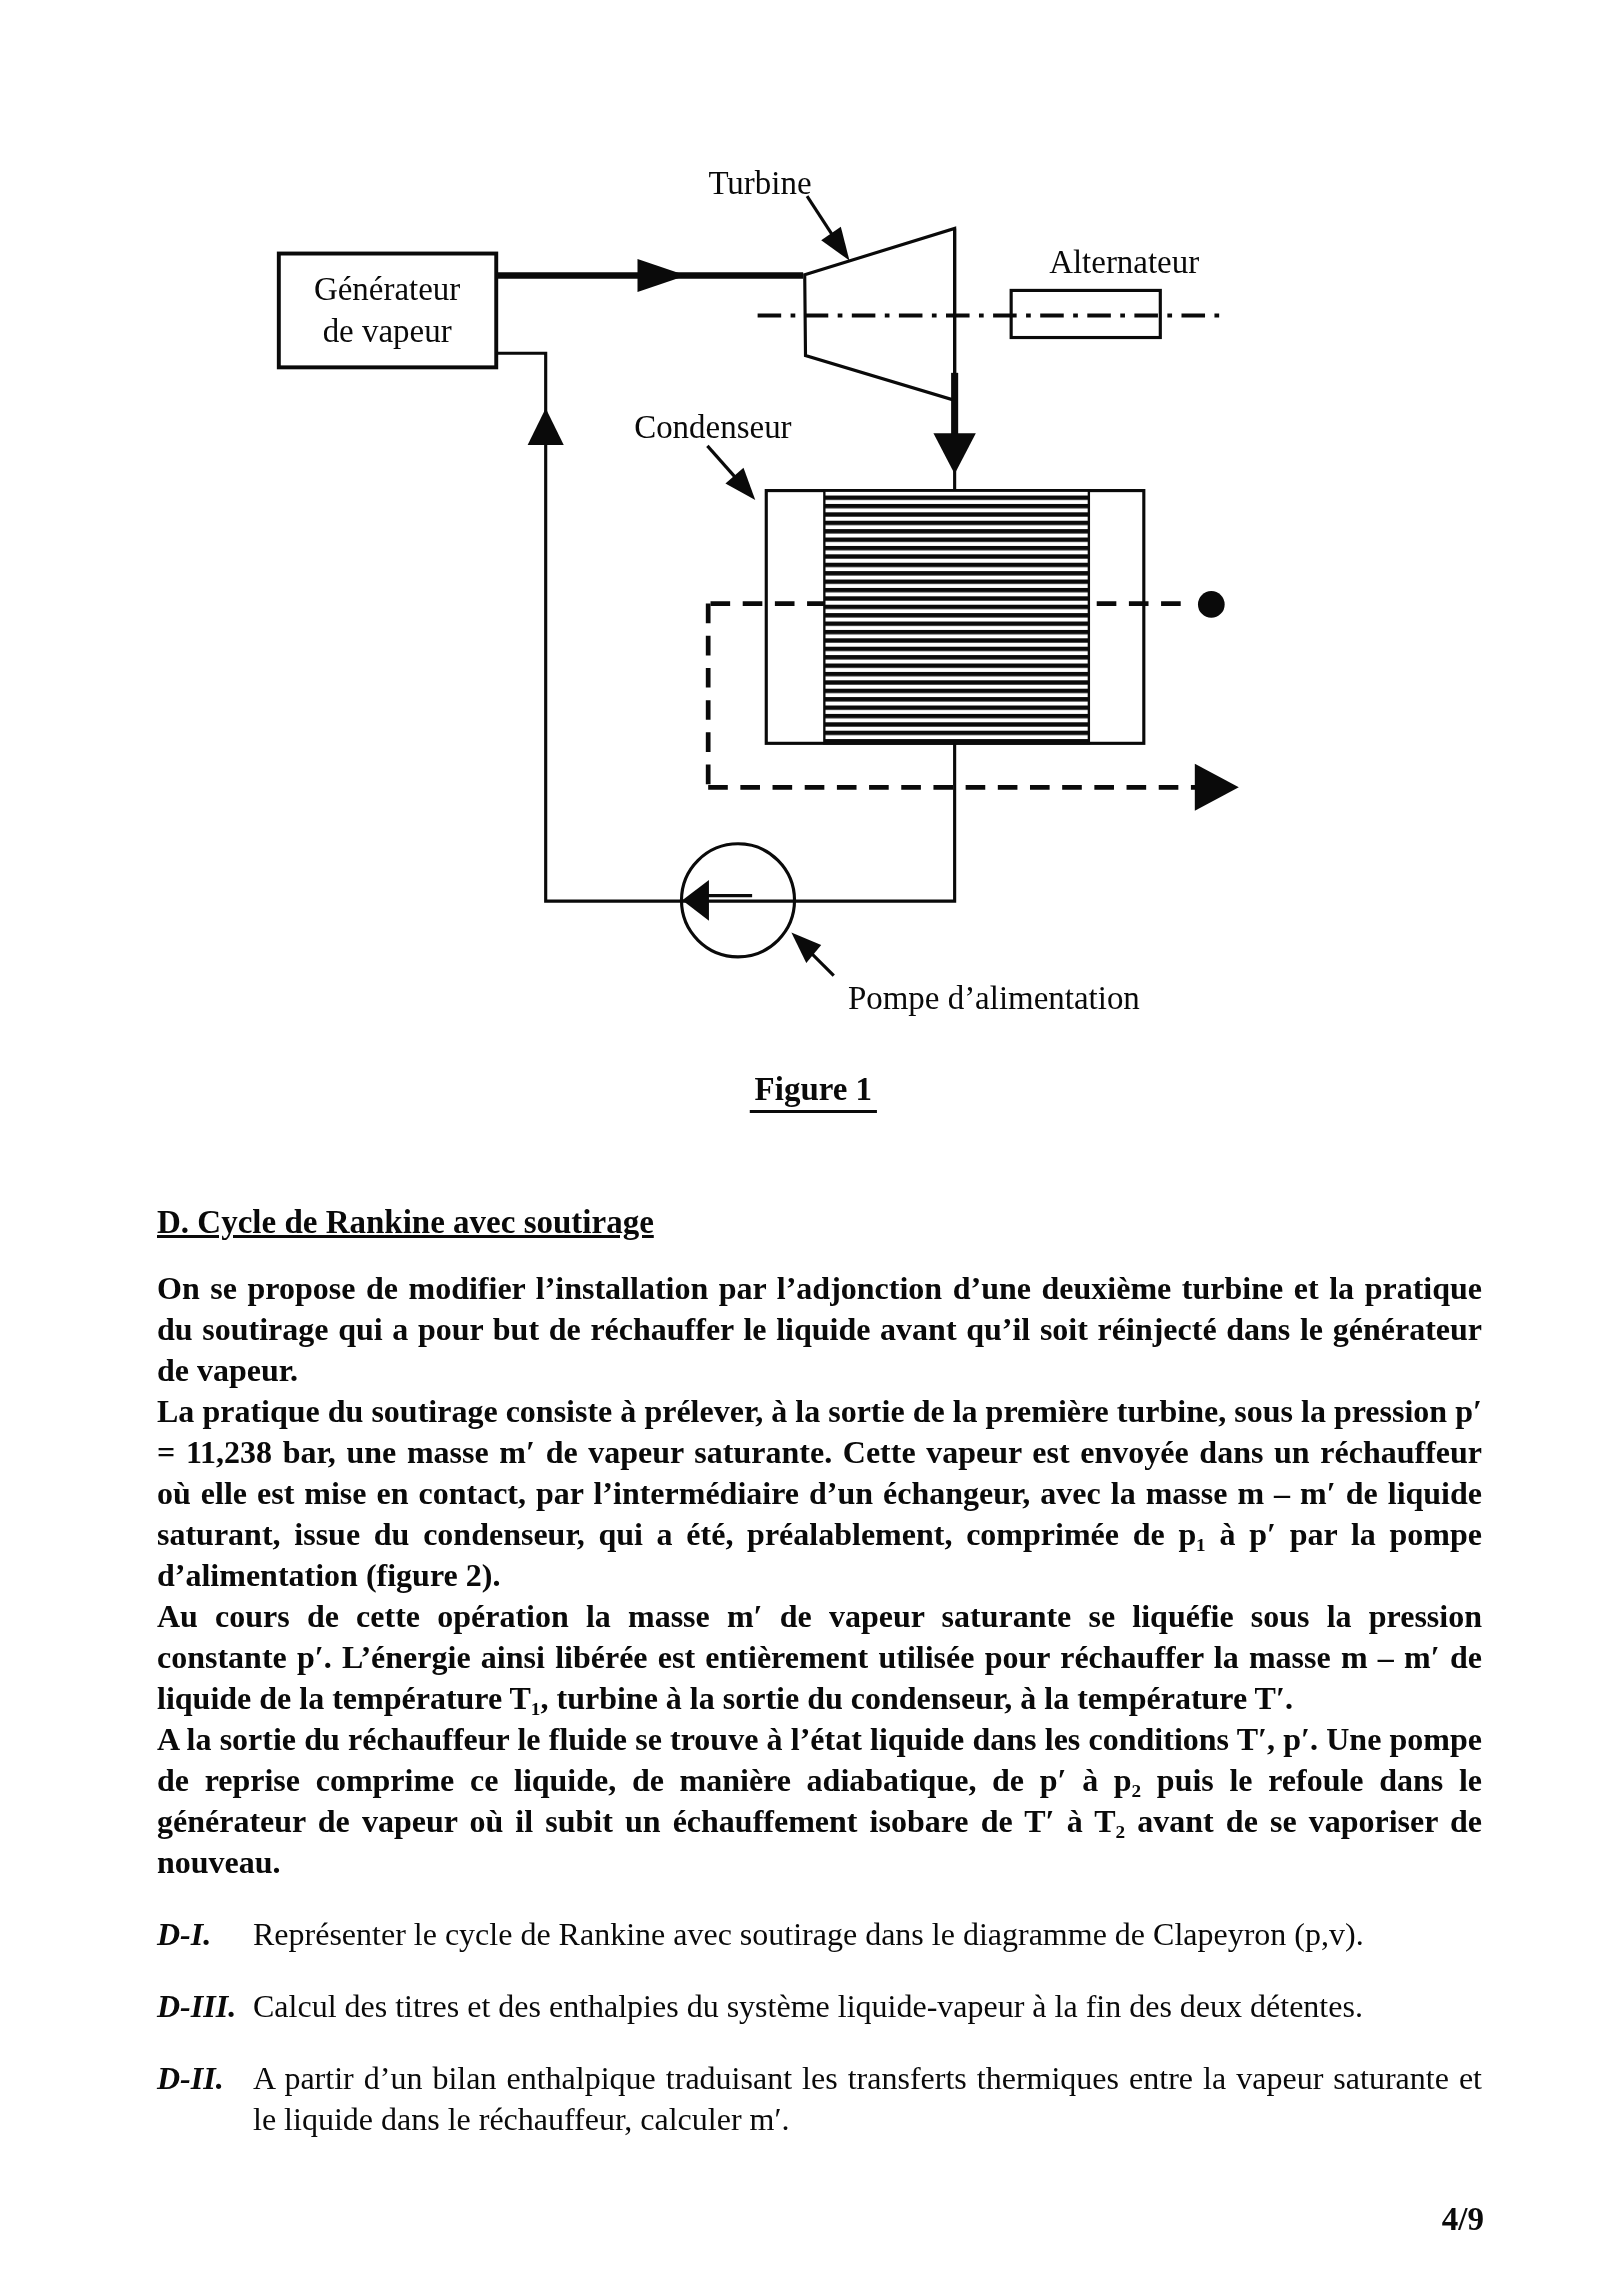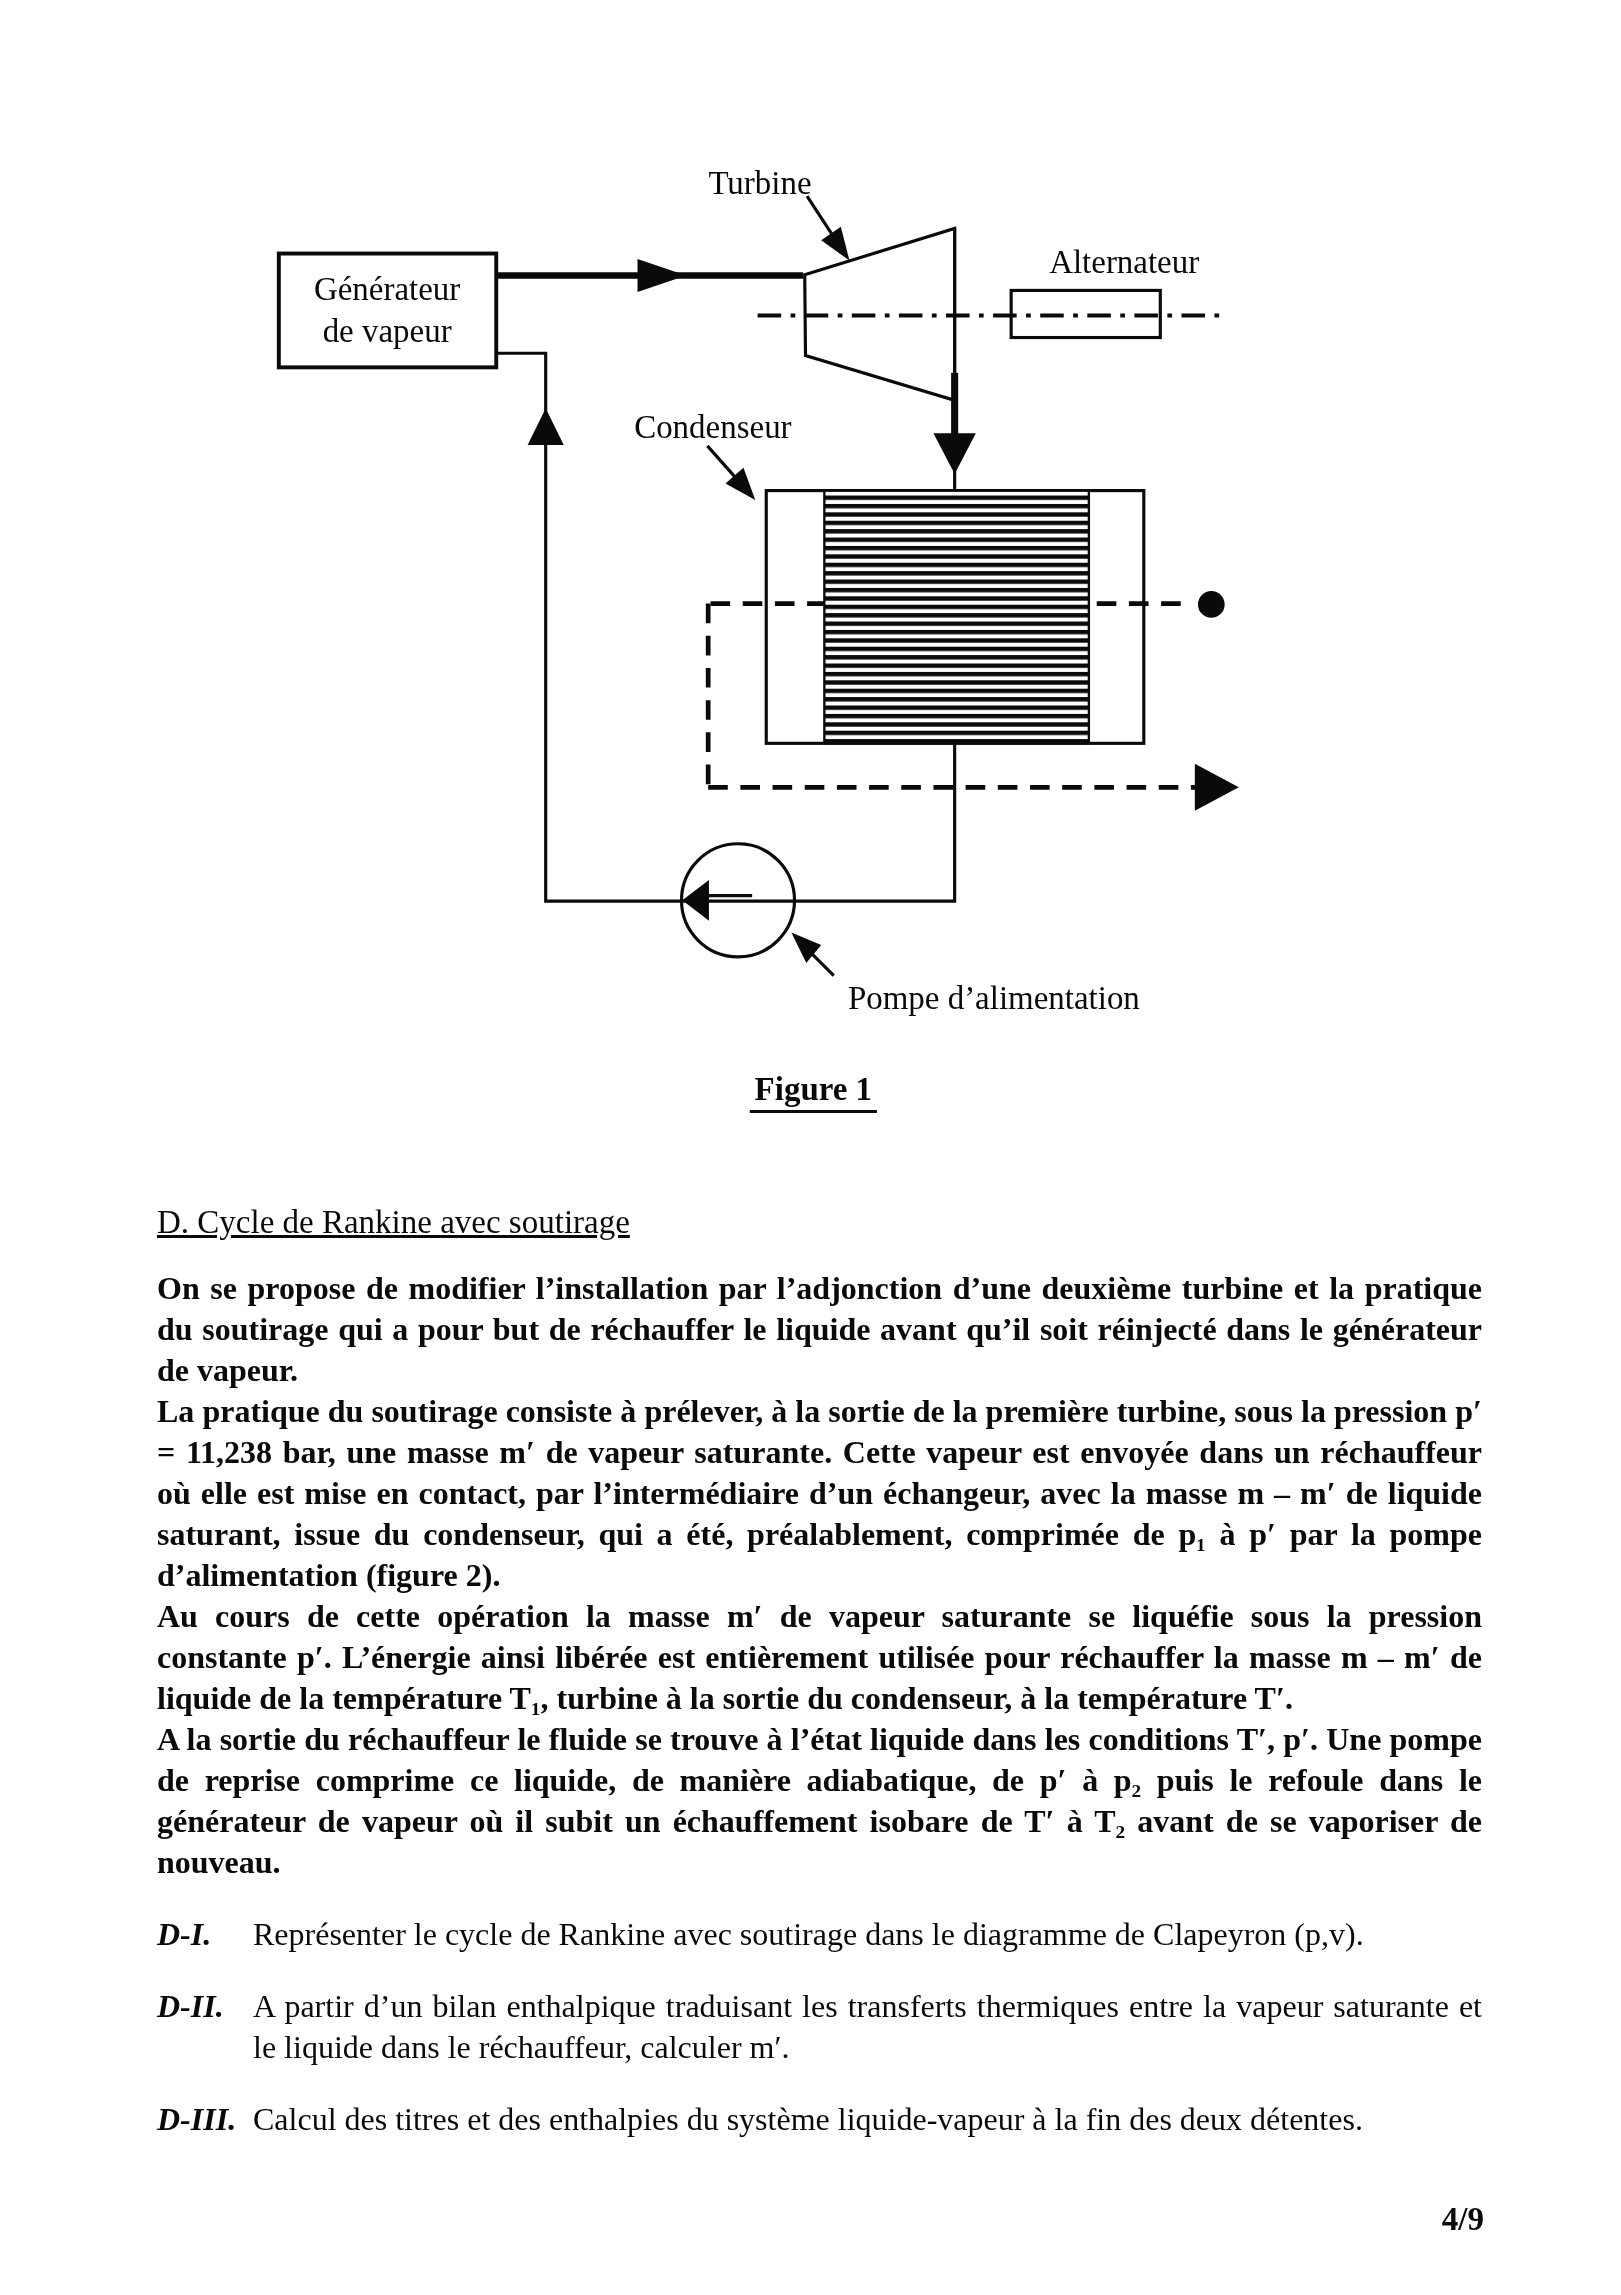--- a/index.html
+++ b/index.html
@@ -19,21 +19,21 @@
     fill:#0a0a0a;
   }
   svg.figure text.caption{font-weight:bold;}
   .textblock{
     position:absolute;
     left:157px;top:1204px;
     width:1325px;
   }
   .heading{
     font-size:33px;
-    font-weight:normal;
+    font-weight:bold;
     text-decoration:underline;
     margin:0 0 27px 0;
   }
   .body-par{
     font-size:32px;
     line-height:41px;
     text-align:justify;
     margin:0;
     font-weight:bold;
   }
@@ -135,26 +135,26 @@
     <p class="body-par">La pratique du soutirage consiste à prélever, à la sortie de la première turbine, sous la pression p′ = 11,238 bar, une masse m′ de vapeur saturante. Cette vapeur est envoyée dans un réchauffeur où elle est mise en contact, par l’intermédiaire d’un échangeur, avec la masse m – m′ de liquide saturant, issue du condenseur, qui a été, préalablement, comprimée de p₁ à p′ par la pompe d’alimentation (figure 2).</p>
     <p class="body-par">Au cours de cette opération la masse m′ de vapeur saturante se liquéfie sous la pression constante p′. L’énergie ainsi libérée est entièrement utilisée pour réchauffer la masse m – m′ de liquide de la température T₁, turbine à la sortie du condenseur, à la température T′.</p>
     <p class="body-par">A la sortie du réchauffeur le fluide se trouve à l’état liquide dans les conditions T′, p′. Une pompe de reprise comprime ce liquide, de manière adiabatique, de p′ à p₂ puis le refoule dans le générateur de vapeur où il subit un échauffement isobare de T′ à T₂ avant de se vaporiser de nouveau.</p>
 
     <div class="items">
       <div class="item">
         <span class="item-label">D-I.</span>
         <span class="item-text">Représenter le cycle de Rankine avec soutirage dans le diagramme de Clapeyron (p,v).</span>
       </div>
       <div class="item">
+        <span class="item-label">D-III.</span>
+        <span class="item-text">Calcul des titres et des enthalpies du système liquide-vapeur à la fin des deux détentes.</span>
+      </div>
+      <div class="item">
         <span class="item-label">D-II.</span>
         <span class="item-text">A partir d’un bilan enthalpique traduisant les transferts thermiques entre la vapeur saturante et le liquide dans le réchauffeur, calculer m′.</span>
-      </div>
-      <div class="item">
-        <span class="item-label">D-III.</span>
-        <span class="item-text">Calcul des titres et des enthalpies du système liquide-vapeur à la fin des deux détentes.</span>
       </div>
     </div>
   </div>
 
   <div class="page-number">4/9</div>
 
 </div>
 
 
 </body></html>

